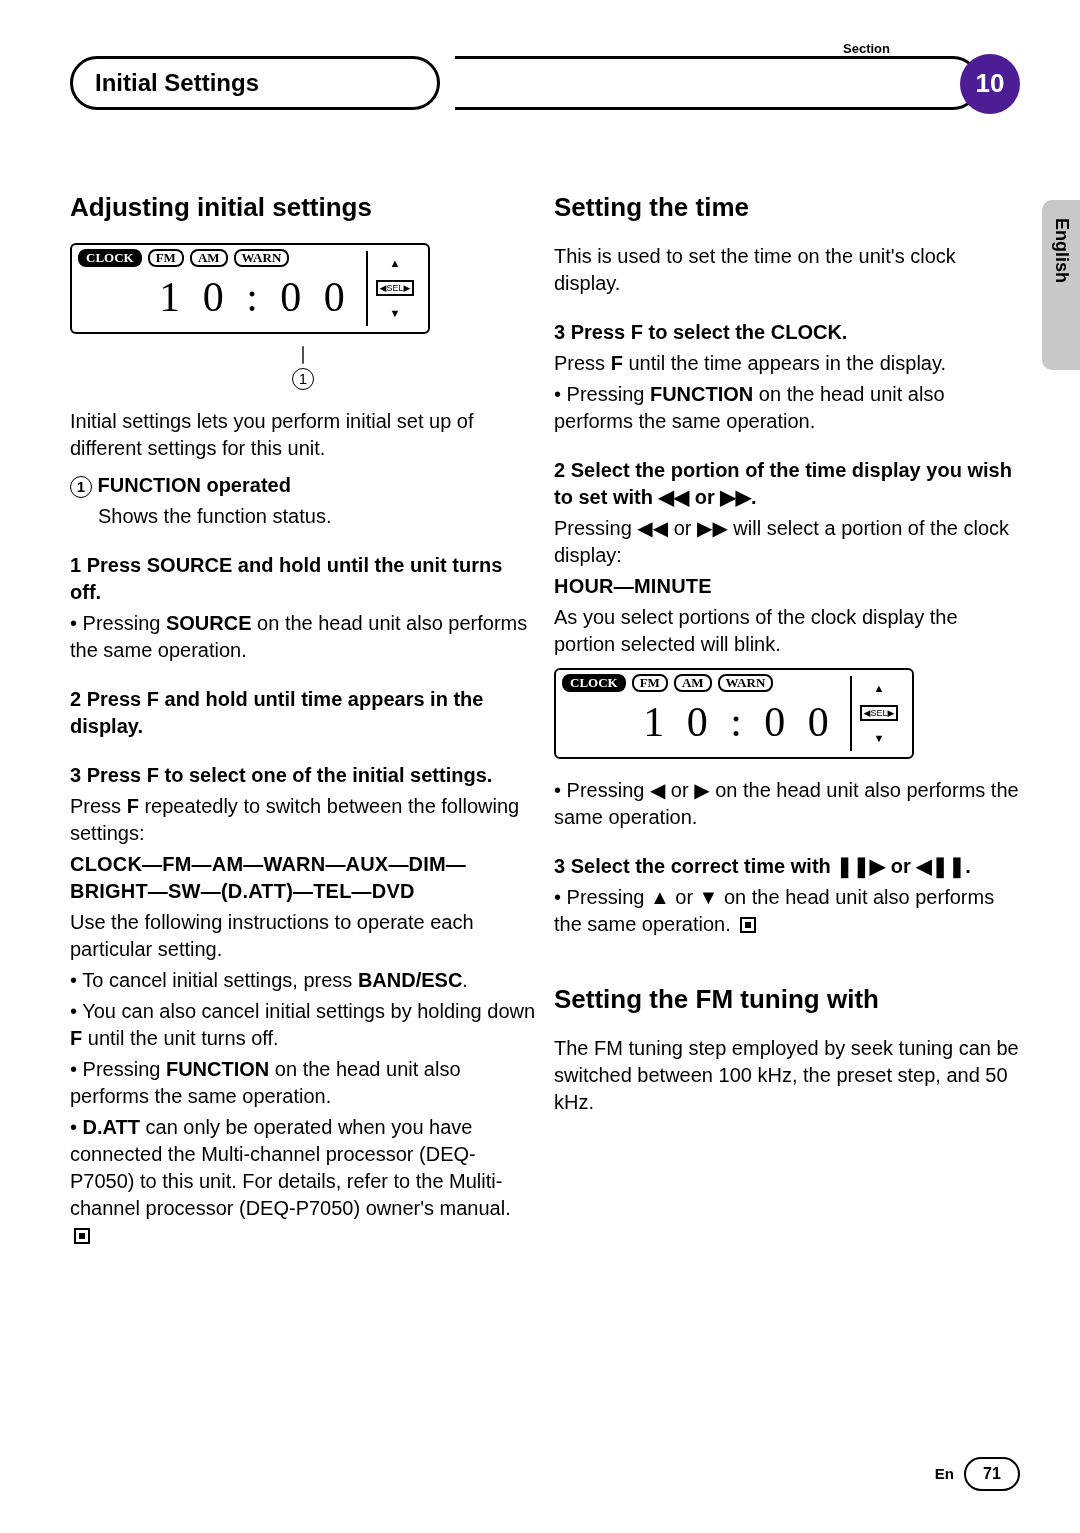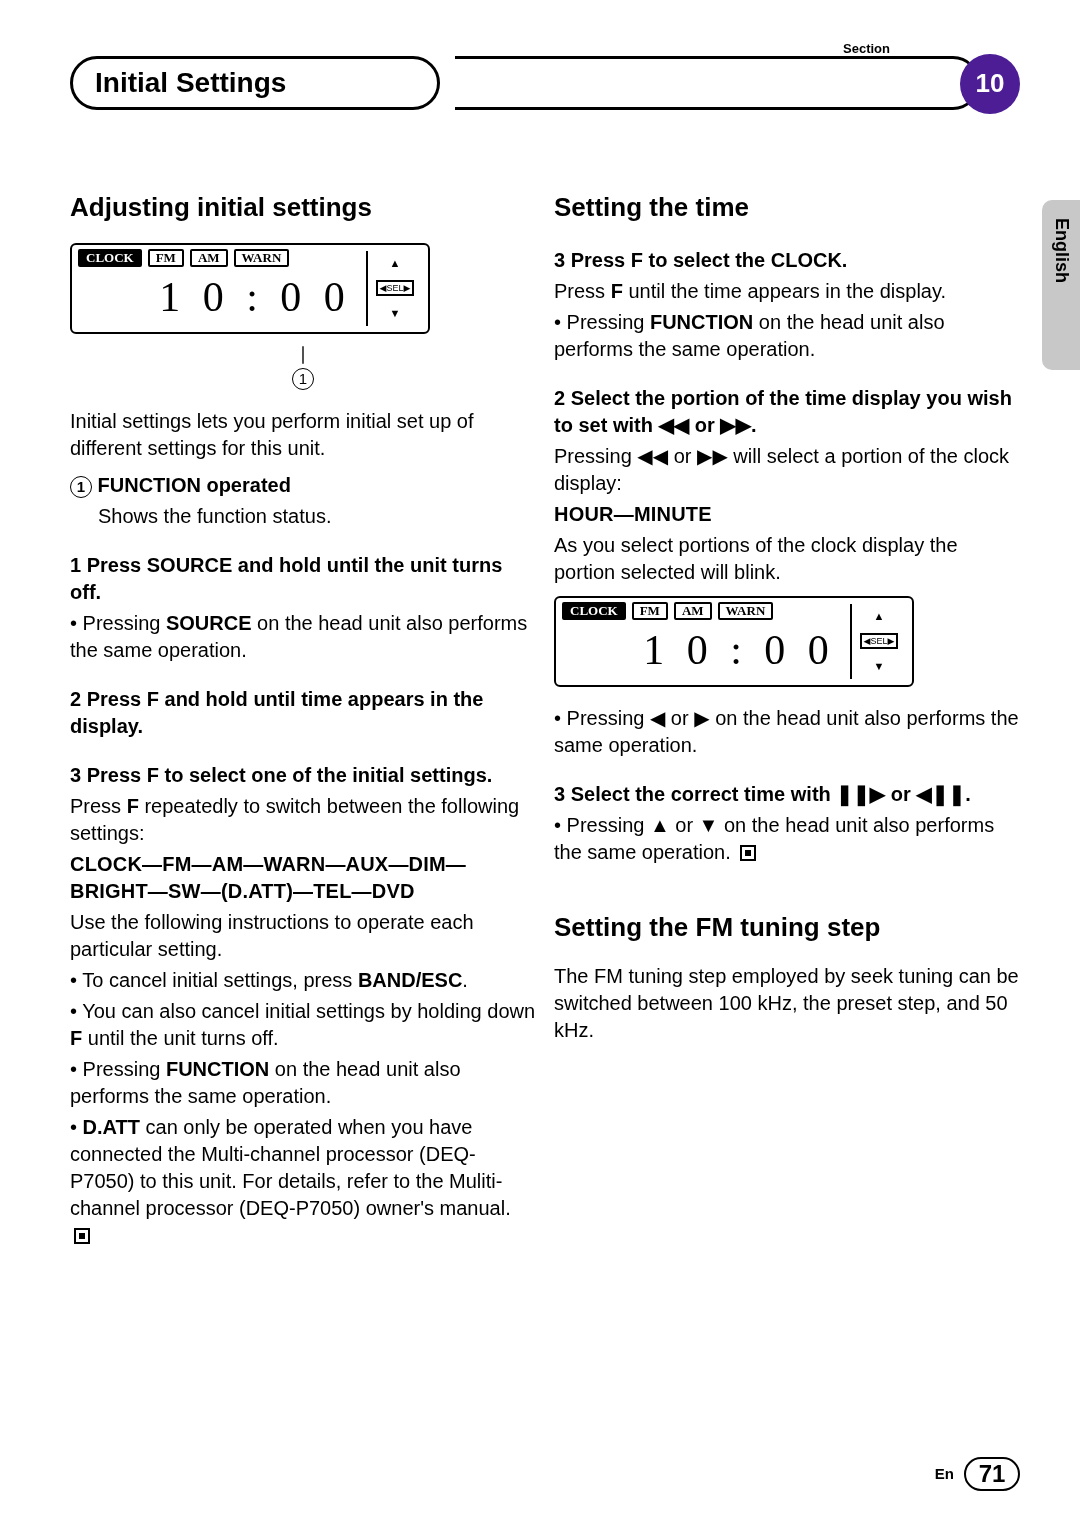--- a/index.html
+++ b/index.html
@@ -19,21 +19,21 @@
   .header { position: relative; height: 70px; margin-bottom: 80px; }
   .section-label {
     position: absolute; right: 130px; top: 0;
     font-size: 13px; font-weight: bold;
   }
   .title-pill {
     position: absolute; left: 0; top: 16px;
     border: 3px solid #000; border-radius: 34px;
     height: 54px; width: 370px;
     display: flex; align-items: center; padding-left: 22px;
-    font-size: 28px; font-weight: 800;
+    font-size: 24px; font-weight: 800;
   }
   .section-bubble {
     position: absolute; right: 0; top: 14px;
     width: 60px; height: 60px; border-radius: 50%;
     background: #4c1d95; color: #fff;
     display: flex; align-items: center; justify-content: center;
     font-size: 26px; font-weight: 800;
   }
   .section-stem {
     position: absolute; right: 40px; top: 16px;
@@ -66,21 +66,21 @@
 
   
   .lcd-wrap { margin: 10px 0 18px 0; }
   .lcd {
     width: 360px; border: 2px solid #000; border-radius: 6px;
     padding: 4px 6px 6px 6px;
     position: relative;
   }
   .lcd-row1 { display: flex; align-items: center; gap: 6px; }
   .lcd-pill {
-    border: 2px solid #000; border-radius: 2px;
+    border: 2px solid #000; border-radius: 8px;
     font-family: serif; font-size: 13px; font-weight: bold;
     padding: 0 6px; height: 18px; line-height: 14px;
     display: inline-flex; align-items: center;
     background: #fff;
   }
   .lcd-pill.filled { background:#000; color:#fff; }
   .lcd-time {
     font-family: Georgia, serif; font-size: 42px; letter-spacing: 6px;
     text-align: center; padding: 2px 0 0 10px;
   }
@@ -107,21 +107,21 @@
     position: absolute; right: 6px; top: 218px;
     writing-mode: vertical-rl; font-weight: 800; font-size: 18px;
   }
   .footer {
     position: absolute; right: 60px; bottom: 42px;
     display: flex; align-items: center; gap: 10px;
   }
   .page-bubble {
     width: 56px; height: 34px; border: 2.5px solid #000; border-radius: 18px;
     display: flex; align-items: center; justify-content: center;
-    font-weight: 800; font-size: 24px;
+    font-weight: 800; font-size: 16px;
   }
   .footer-lang { font-weight: 800; font-size: 15px; }
 
   .big-gap { height: 40px; }
 </style>
 </head>
 <body>
 
 <div class="header">
   <div class="section-label">Section</div>
@@ -193,20 +193,21 @@
       <span>Pressing </span><span class="bold-inline">FUNCTION</span><span> on the head unit also performs the same operation.</span>
     </p>
     <p class="bullet">
       <span class="bold-inline">D.ATT</span><span> can only be operated when you have connected the Multi-channel processor (DEQ-P7050) to this unit. For details, refer to the Muliti-channel processor (DEQ-P7050) owner's manual.</span>
       <span class="endmark"></span>
     </p>
   </div>
 
   <div class="col">
     <h2>Setting the time</h2>
+    <p>This is used to set the time on the unit's clock display.</p>
 
     <p class="step">3   Press F to select the CLOCK.</p>
     <p>
       <span>Press </span><span class="bold-inline">F</span><span> until the time appears in the display.</span>
     </p>
     <p class="bullet">
       <span>Pressing </span><span class="bold-inline">FUNCTION</span><span> on the head unit also performs the same operation.</span>
     </p>
 
     <p class="step">2   Select the portion of the time display you wish to set with ◀◀ or ▶▶.</p>
@@ -233,21 +234,21 @@
 
     <p class="bullet">Pressing ◀ or ▶ on the head unit also performs the same operation.</p>
 
     <p class="step">3   Select the correct time with ❚❚▶ or ◀❚❚.</p>
     <p class="bullet">
       <span>Pressing ▲ or ▼ on the head unit also performs the same operation.</span>
       <span class="endmark"></span>
     </p>
 
     <div class="big-gap"></div>
-    <h2>Setting the FM tuning step</h2>
+    <h2>Setting the FM tuning with</h2>
     <p>The FM tuning step employed by seek tuning can be switched between 100 kHz, the preset step, and 50 kHz.</p>
   </div>
 </div>
 
 <div class="footer">
   <span class="footer-lang">En</span>
   <span class="page-bubble">71</span>
 </div>
 
 </body></html>

